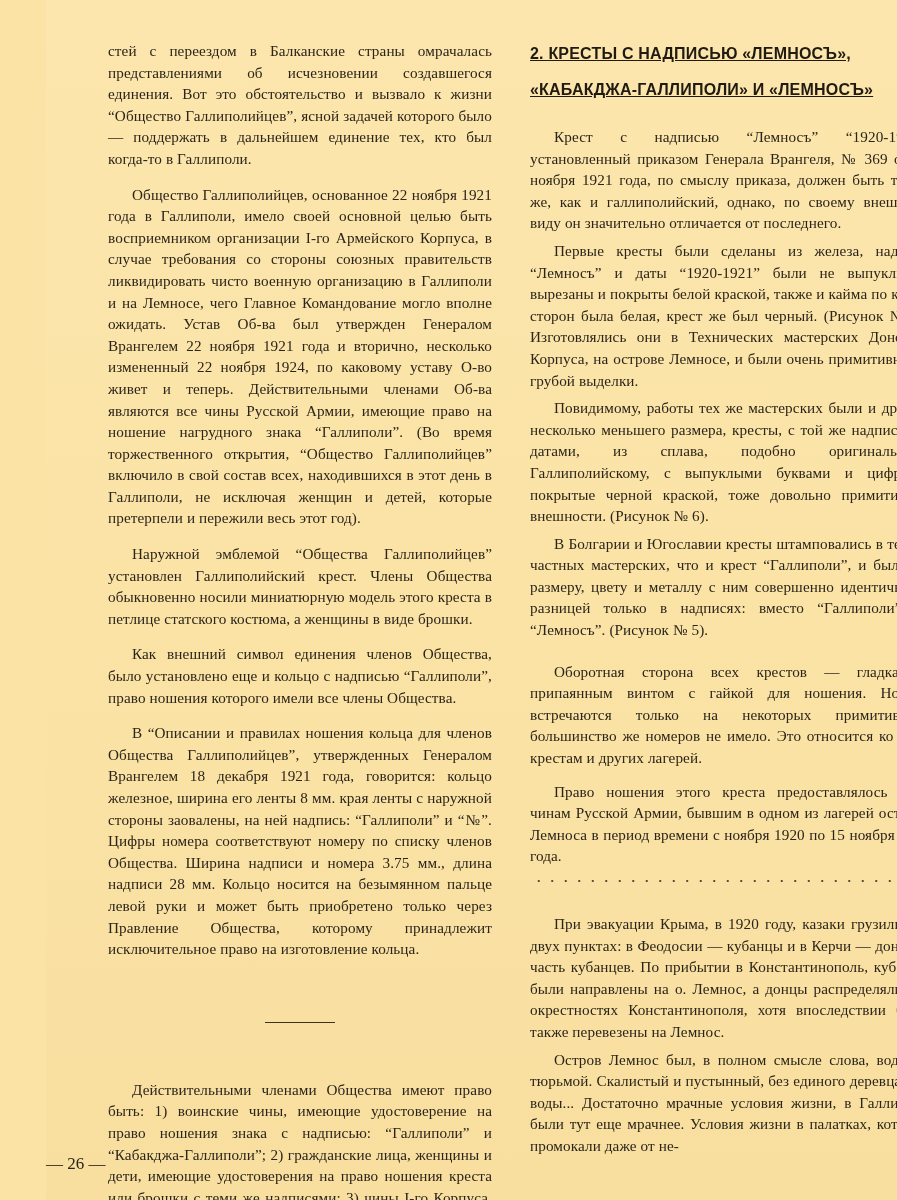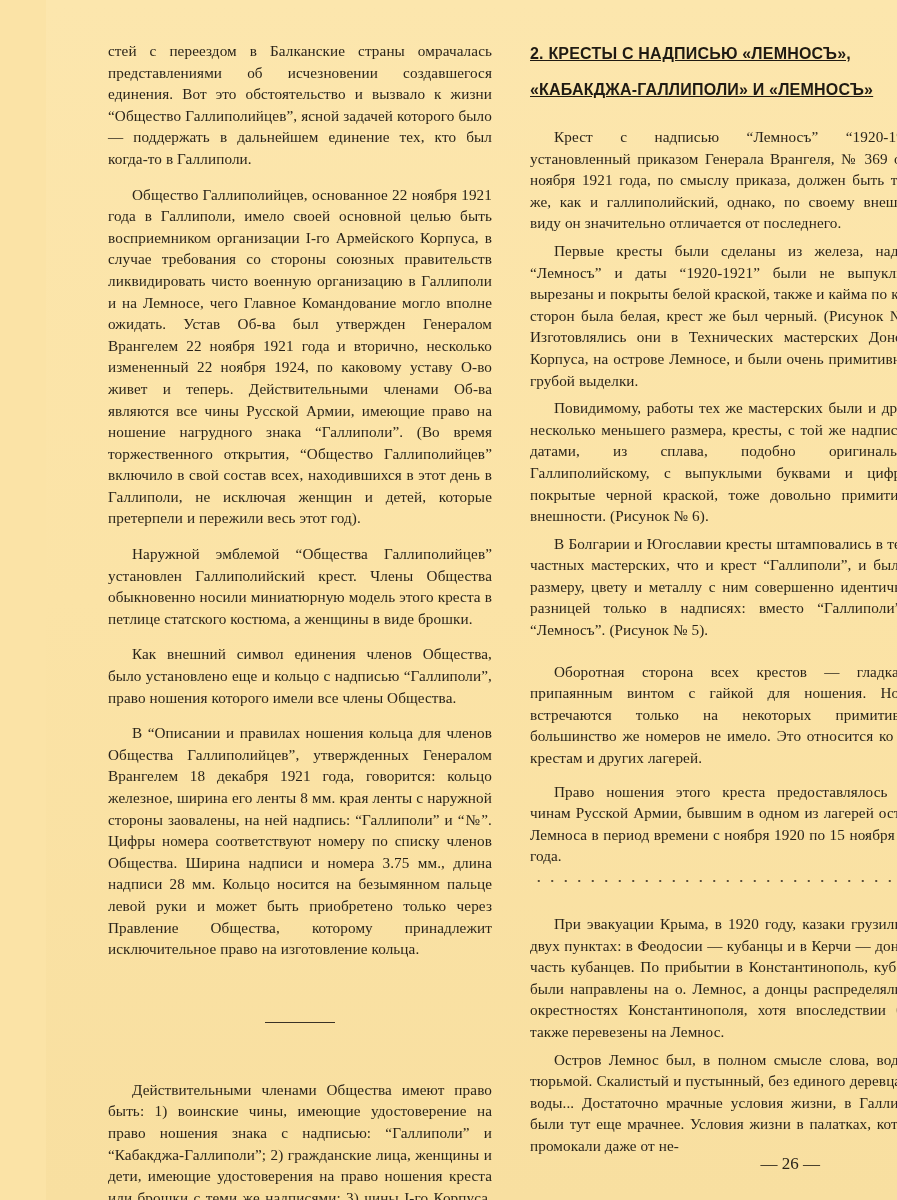--- a/index.html
+++ b/index.html
@@ -63,21 +63,21 @@
       background-image: radial-gradient(circle, #5a4d38 1px, transparent 1.3px);
       background-size: 13.5px 8px;
       background-repeat: repeat-x;
       background-position: 2px 0;
     }
     .page-number {
       position: absolute;
       left: 0;
       width: 774px;
       top: 1154px;
-      text-align: right;
+      text-align: left;
       font-size: 17px;
       color: #2a241a;
     }
   </style>
 </head>
 <body>
 
 <div class="page">
 
   <div class="col col-left">

